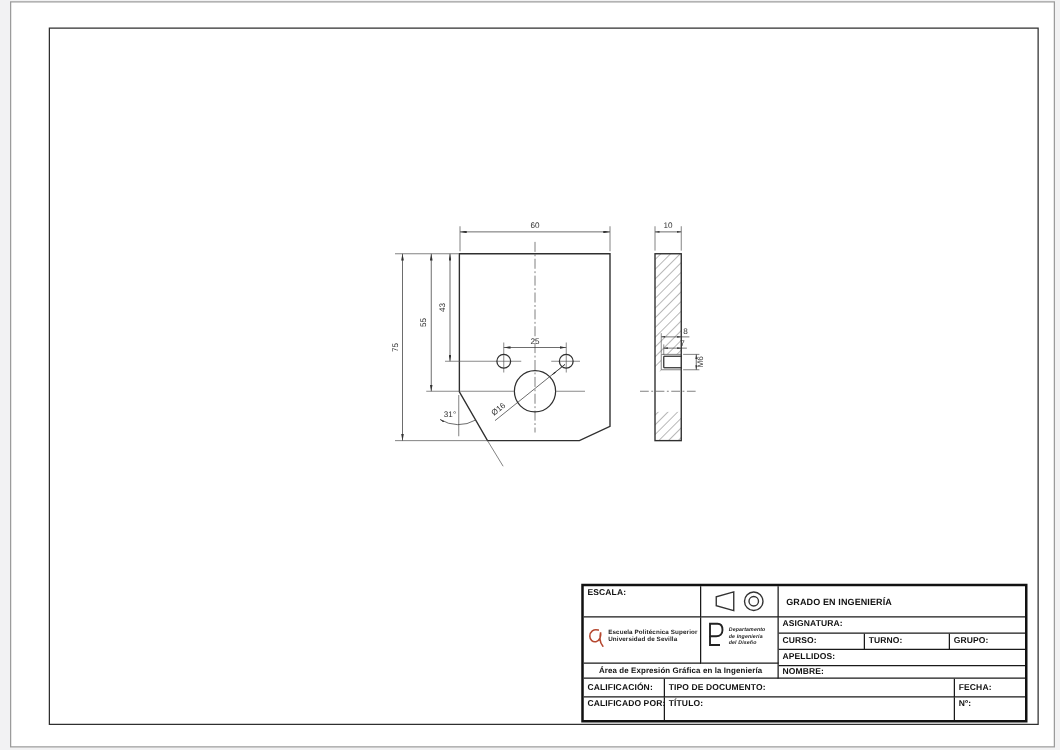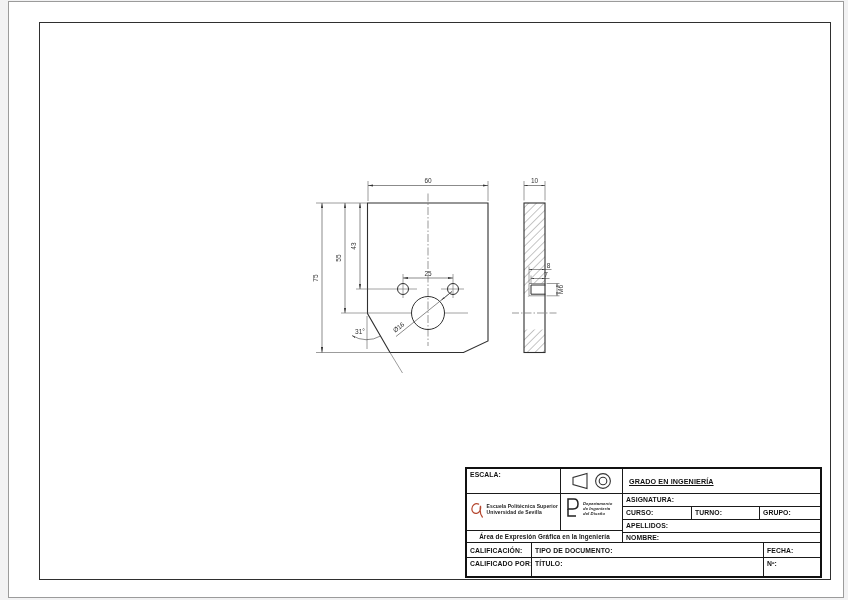--- a/index.html
+++ b/index.html
@@ -138,21 +138,21 @@
   <div class="cell br bb" style="left:0;top:0;width:94px;height:25px;">
     <span class="lbl">ESCALA:</span>
   </div>
   <div class="cell br bb" style="left:94px;top:0;width:62px;height:25px;">
     <svg width="62" height="24" viewBox="0 0 62 24">
       <polygon points="12,8.5 12,15.5 26,19.5 26,4.5" fill="none" stroke="#333" stroke-width="1.1"></polygon>
       <circle cx="42" cy="12" r="7.4" fill="none" stroke="#333" stroke-width="1.1"></circle>
       <circle cx="42" cy="12" r="3.8" fill="none" stroke="#333" stroke-width="1.1"></circle>
     </svg>
   </div>
-  <div class="cell bb grado" style="left:156px;top:0;width:197px;height:25px;text-decoration:underline;">
+  <div class="cell bb grado" style="left:156px;top:0;width:197px;height:25px;">
     <span class="lbl">GRADO EN INGENIERÍA</span>
   </div>
 
   <div class="cell br bb" style="left:0;top:25px;width:94px;height:37px;">
     <div class="logo-row">
       <svg width="22" height="24" viewBox="0 0 22 24">
         <path d="M14,4 C8,2 3,6 3,12 c0,5 4,8 8,7 c5,-1 7,-7 6,-12 c-1,6 -2,12 3,18" fill="none" stroke="#b5472f" stroke-width="2" stroke-linecap="round"></path>
       </svg>
       <div class="eps-name">
         <span>Escuela Politécnica Superior</span><br>

